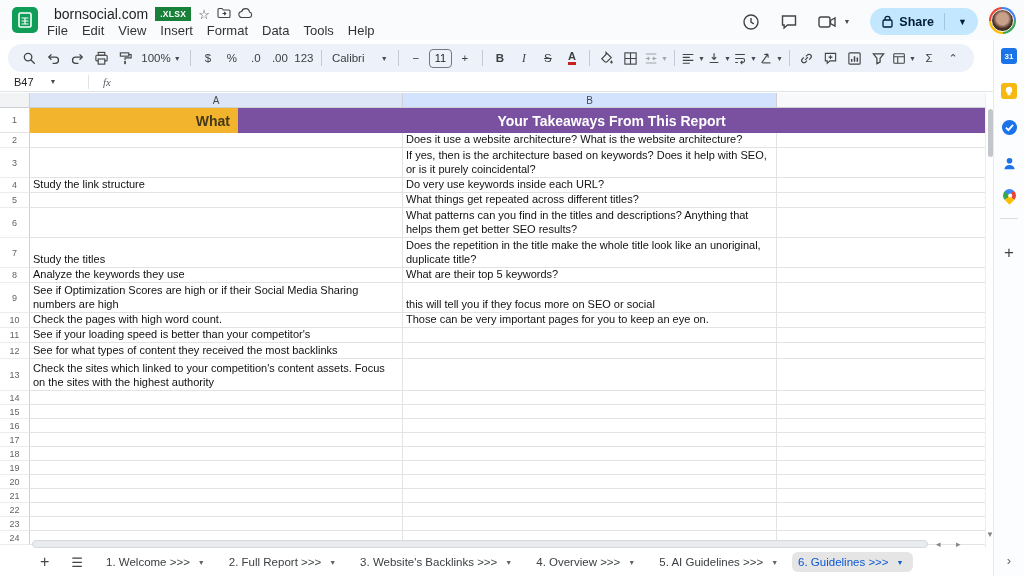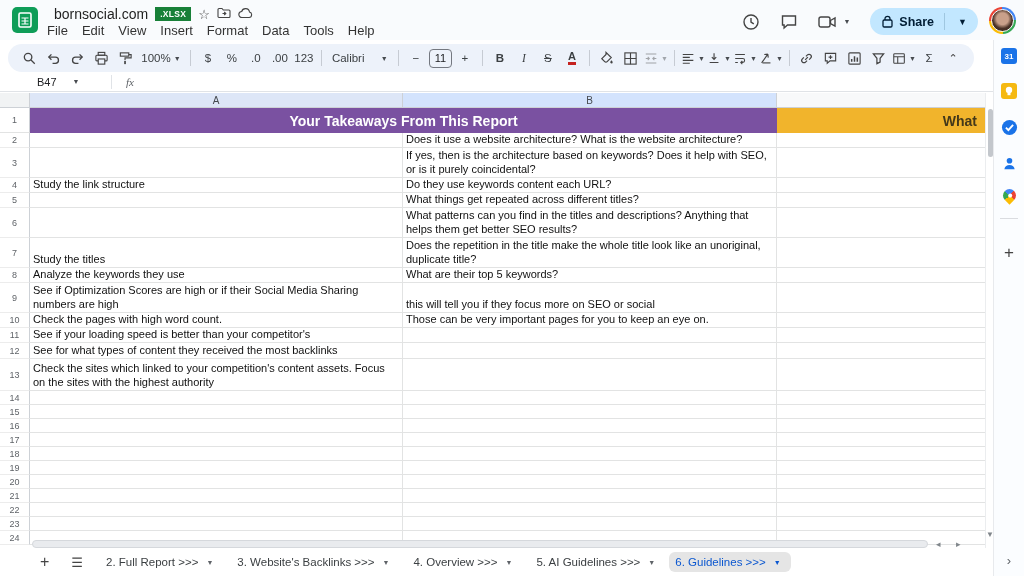--- a/index.html
+++ b/index.html
@@ -42,21 +42,21 @@
   #fs-box { width:24px; height:19px; border:1px solid #747880; border-radius:4px; display:flex;
     align-items:center; justify-content:center; font-size:11px; background:#fff0; }
   .bold { font-weight:bold; } .ital { font-style:italic; font-family:"Liberation Serif", serif; }
   .strik { text-decoration:line-through; }
   .a-ul { border-bottom:3px solid #c5221f; line-height:1; padding-bottom:0px; font-weight:bold; font-size:11px;}
   #tb-collapse { margin-left:auto; color:#444; font-size:11px; }
 
   
   #formulabar { position:absolute; top:72px; left:0; width:993px; height:20px; background:#fff;
     border-bottom:1px solid #e0e3e7; display:flex; align-items:center; }
-  #name-box { width:88px; display:flex; align-items:center; padding-left:14px; gap:14px;margin-left:23px; }
+  #name-box { width:88px; display:flex; align-items:center; padding-left:14px; gap:14px; }
   #name-box .nb-txt { font-size:11px; color:#202124; }
   #fx { font-size:11px; font-style:italic; color:#5f6368; font-family:"Liberation Serif", serif; padding-left:14px;
     border-left:1px solid #e0e3e7; height:14px; display:flex; align-items:center; }
 
   
   #grid { position:absolute; top:93px; left:0; width:985px; height:455px; background:#fff; }
   #col-headers { display:flex; height:15px; }
   #corner { width:30px; background:#f1f3f4; border-right:1px solid #cdd1d6; border-bottom:1px solid #cdd1d6; }
   .colh { font-size:10px; color:#45494e; display:flex; align-items:center; justify-content:center;
     border-right:1px solid #cdd1d6; border-bottom:1px solid #cdd1d6; }
@@ -333,40 +333,40 @@
 
 <div id="grid">
   <div id="col-headers">
     <div id="corner"></div>
     <div id="colh-a" class="colh">A</div>
     <div id="colh-b" class="colh">B</div>
     <div id="colh-rest"></div>
   </div>
   <div id="banner-row">
     <div id="banner-rn">1</div>
+    <div id="banner-side">What</div>
     <div id="banner-main">Your Takeaways From This Report</div>
-    <div id="banner-side">What</div>
   </div>
   <div id="grid-rows">
       <div class="grid-row" style="height: 15px;">
         <div class="rn">2</div>
         <div class="cell ca"></div>
         <div class="cell cb">Does it use a website architecture? What is the website architecture?</div>
         <div class="cell cc"></div>
       </div>
       <div class="grid-row" style="height: 30px;">
         <div class="rn">3</div>
         <div class="cell ca"></div>
         <div class="cell cb">If yes, then is the architecture based on keywords? Does it help with SEO, or is it purely coincidental?</div>
         <div class="cell cc"></div>
       </div>
       <div class="grid-row" style="height: 15px;">
         <div class="rn">4</div>
         <div class="cell ca">Study the link structure</div>
-        <div class="cell cb">Do they use keywords content each URL?</div>
+        <div class="cell cb">Do very use keywords inside each URL?</div>
         <div class="cell cc"></div>
       </div>
       <div class="grid-row" style="height: 15px;">
         <div class="rn">5</div>
         <div class="cell ca"></div>
         <div class="cell cb">What things get repeated across different titles?</div>
         <div class="cell cc"></div>
       </div>
       <div class="grid-row" style="height: 30px;">
         <div class="rn">6</div>
@@ -490,20 +490,24 @@
   </div>
 <div id="vs-down" class="abs">▼</div>
 <div id="hscroll"></div>
 <div class="hs-arrow" style="left:936px;">◂</div>
 <div class="hs-arrow" style="left:956px;">▸</div>
 
 <div id="tabbar">
   <span id="add-sheet">+</span>
   <span id="all-sheets">☰</span>
   <span id="tabs-container" style="display:flex;gap:4px;">
+      <span class="sheet-tab">
+        <span>1. Welcome &gt;&gt;&gt;</span>
+        <span class="caret">▼</span>
+      </span>
       <span class="sheet-tab">
         <span>2. Full Report &gt;&gt;&gt;</span>
         <span class="caret">▼</span>
       </span>
       <span class="sheet-tab">
         <span>3. Website's Backlinks &gt;&gt;&gt;</span>
         <span class="caret">▼</span>
       </span>
       <span class="sheet-tab">
         <span>4. Overview &gt;&gt;&gt;</span>

